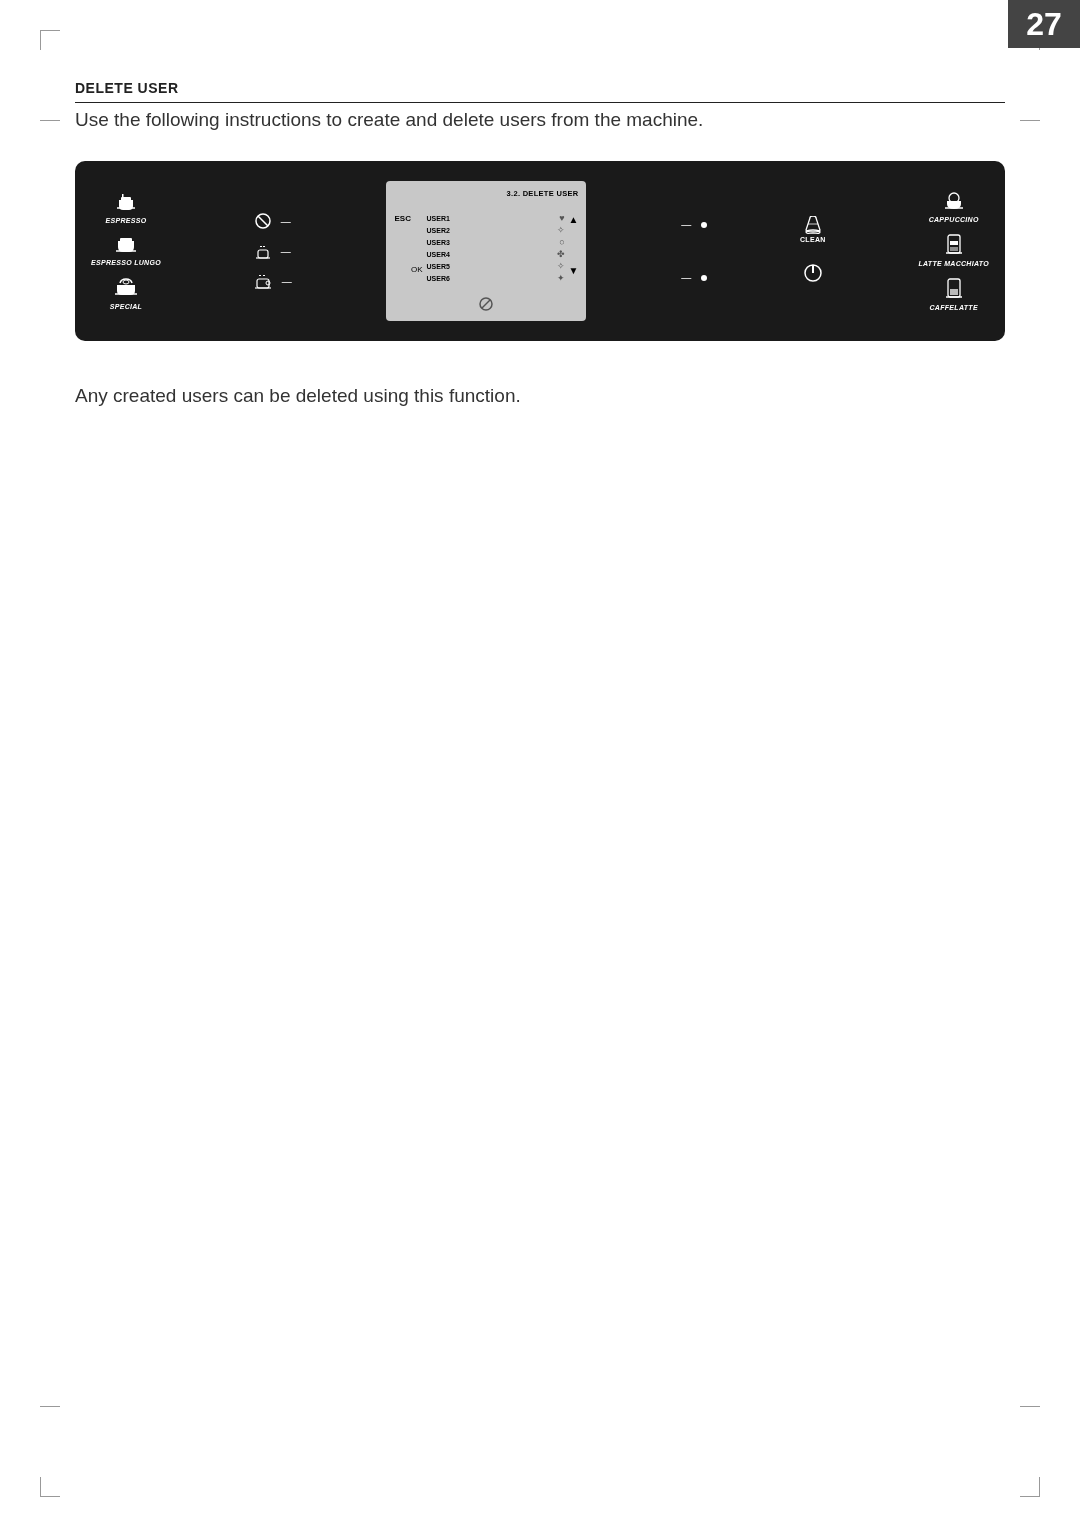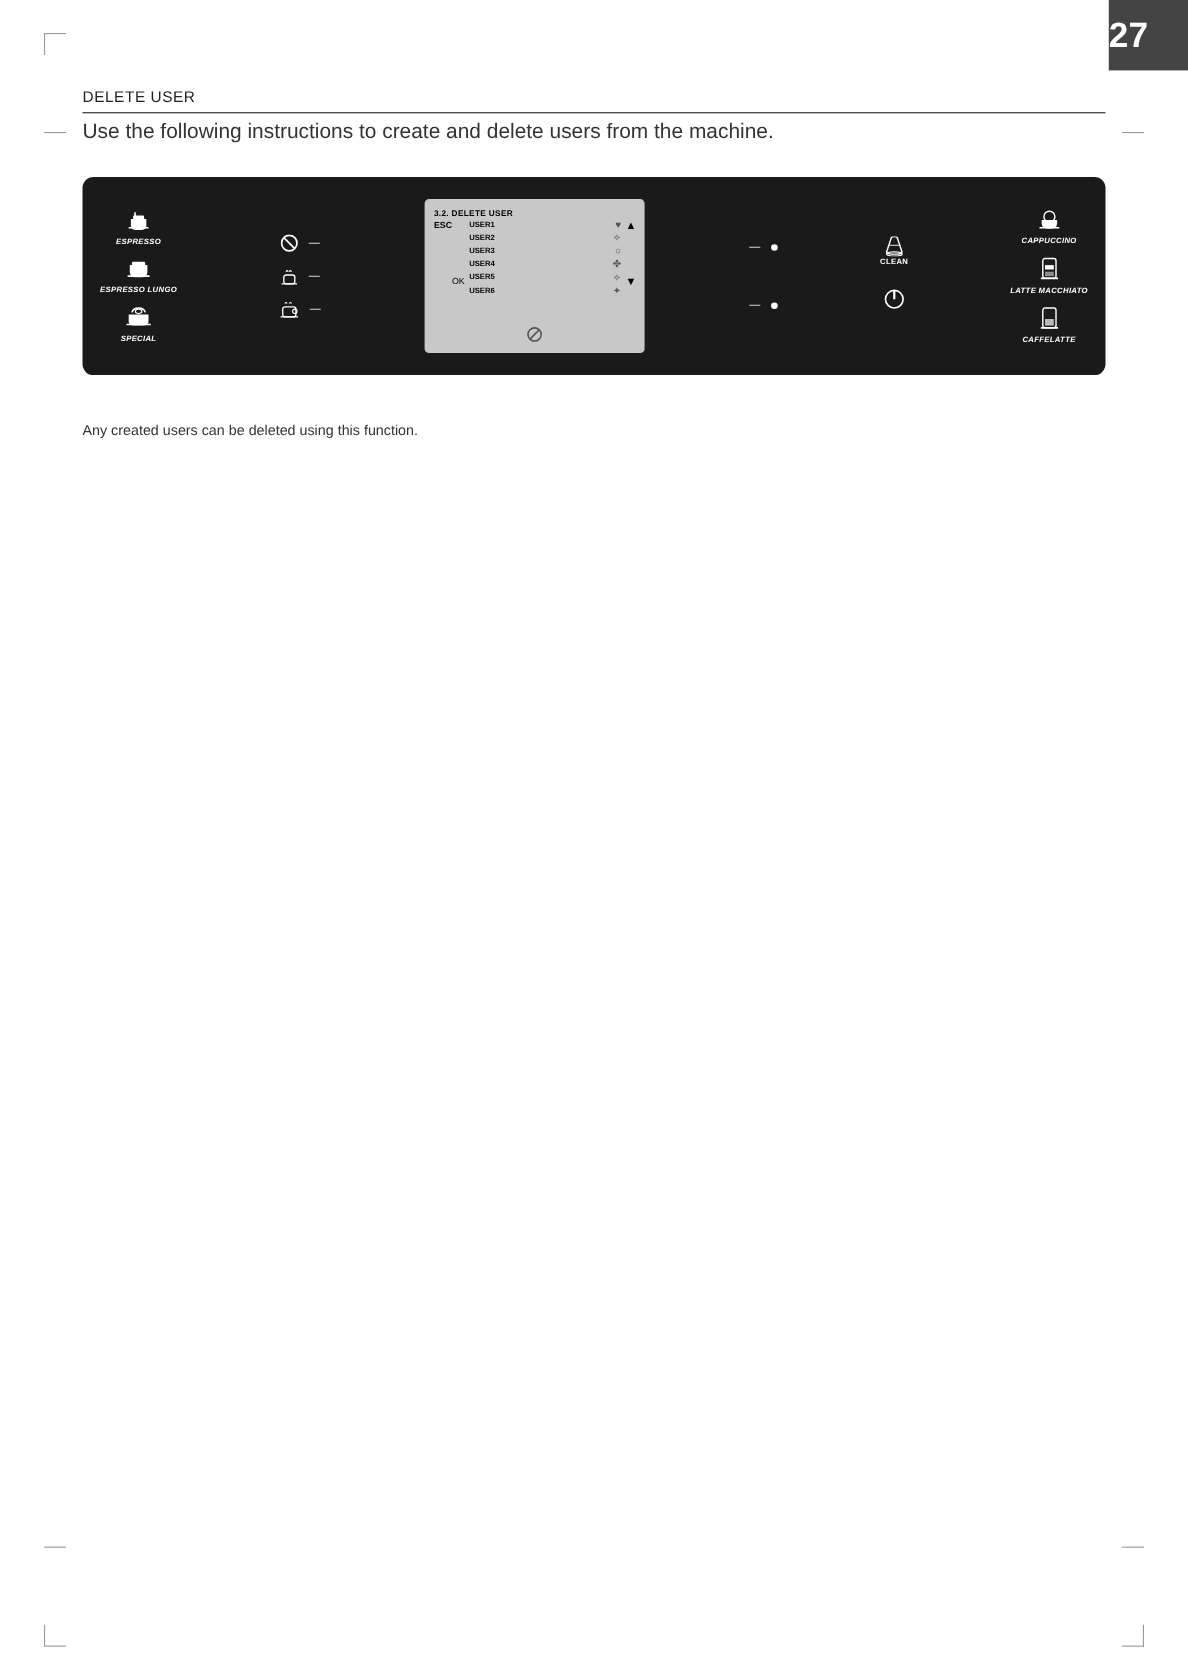--- a/index.html
+++ b/index.html
@@ -12,24 +12,25 @@
       position: relative;
       color: #222;
     }
 
     
     .page-number-box {
       position: absolute;
       top: 0;
       right: 0;
       width: 72px;
-      height: 64px;
+      height: 48px;
       background: #444;
       display: flex;
       align-items: center;
+      justify-content: center;
     }
     .page-number-box span {
       color: #fff;
       font-size: 32px;
       font-weight: bold;
     }
 
     
     .corner-mark {
       position: absolute;
@@ -57,21 +58,21 @@
     .content {
       position: absolute;
       top: 80px;
       left: 75px;
       right: 75px;
     }
 
     
     .section-heading {
       font-size: 14px;
-      font-weight: 400;
+      font-weight: 700;
       letter-spacing: 0.5px;
       margin-bottom: 6px;
       padding-bottom: 6px;
       border-bottom: 1.5px solid #222;
       text-transform: uppercase;
     }
 
     .intro-text {
       font-size: 19px;
       color: #333;
@@ -133,24 +134,24 @@
       padding: 8px;
       min-width: 200px;
       min-height: 140px;
       display: flex;
       flex-direction: column;
       font-size: 8px;
       color: #000;
     }
 
     .screen-title {
-      text-align: left;
+      text-align: right;
       font-weight: bold;
       font-size: 7.5px;
-      margin-bottom: 0;
+      margin-bottom: 14px;
       letter-spacing: 0.3px;
     }
 
     .screen-nav-row {
       display: flex;
       justify-content: space-between;
       align-items: flex-start;
       flex: 1;
     }
 
@@ -212,21 +213,21 @@
 
     .clean-label {
       color: #fff;
       font-size: 7px;
       font-weight: bold;
       letter-spacing: 0.3px;
     }
 
     
     .body-text {
-      font-size: 13px;
+      font-size: 19px;
       color: #333;
       line-height: 1.6;
       margin-top: 10px;
     }
 
     .vertical-drinks {
       display: flex;
       flex-direction: column;
       gap: 10px;
       align-items: center;

